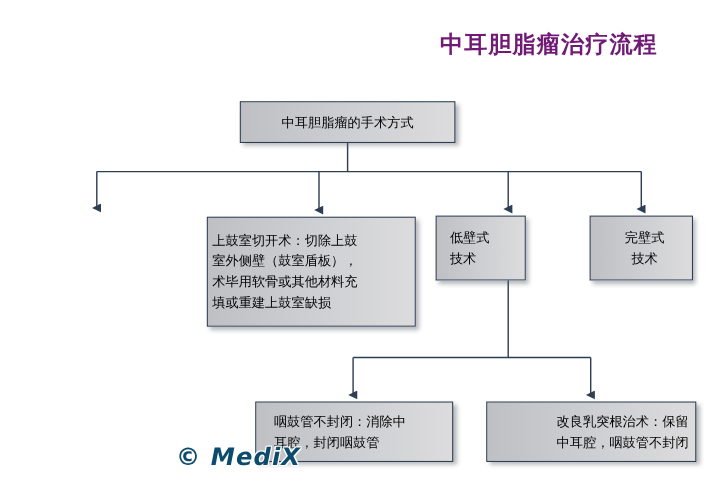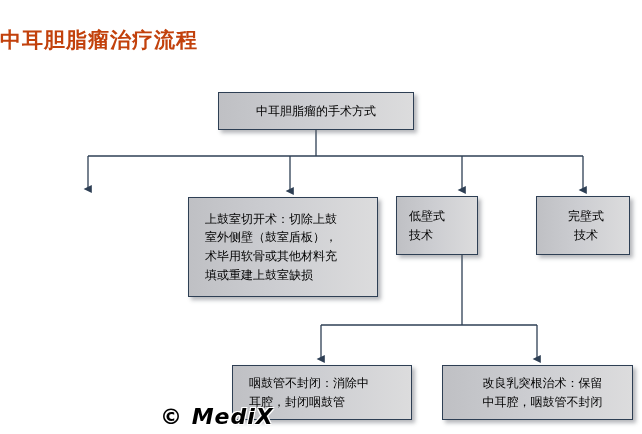--- a/index.html
+++ b/index.html
@@ -13,24 +13,24 @@
     height: 434px;
     background: #ffffff;
     overflow: hidden;
     font-family: "DejaVu Sans", "Liberation Sans", sans-serif;
   }
   #title {
     position: absolute;
     left: 0;
     top: 26px;
     width: 598px;
-    text-align: left;
+    text-align: right;
     font-size: 21px;
     font-weight: bold;
-    color: #c2410c;
+    color: #701a75;
     letter-spacing: 1px;
     font-family: "DejaVu Sans", "Liberation Sans", sans-serif;
   }
   #connectors {
     position: absolute;
     left: 0;
     top: 0;
     width: 642px;
     height: 434px;
   }
@@ -72,21 +72,21 @@
     padding-right: 8px;
   }
   #node-bondy .txt { text-align: left; }
   #node-attico {
     left: 188px;
     top: 197px;
     width: 190px;
     height: 100px;
     text-align: left;
     justify-content: flex-start;
-    padding-left: 16px;
+    padding-left: 4px;
     padding-right: 8px;
   }
   #node-attico .txt { text-align: left; }
   #node-lowwall {
     left: 396px;
     top: 196px;
     width: 82px;
     height: 59px;
     text-align: left;
     justify-content: flex-start;
@@ -117,29 +117,29 @@
   #node-modradical {
     left: 442px;
     top: 365px;
     width: 191px;
     height: 55px;
     text-align: left;
     justify-content: flex-start;
     padding-left: 16px;
     padding-right: 6px;
   }
-  #node-modradical .txt { text-align: center; }
+  #node-modradical .txt { text-align: right; }
   #watermark {
     position: absolute;
     left: 160px;
     top: 404px;
     font-size: 22px;
     font-weight: bold;
     font-style: italic;
-    color: #000000;
+    color: #0c4a6e;
     letter-spacing: 1px;
     text-shadow:
        1px  1px 0 #ffffff,
       -1px -1px 0 #ffffff,
        1px -1px 0 #ffffff,
       -1px  1px 0 #ffffff;
     font-family: "DejaVu Sans", "Liberation Sans", sans-serif;
     white-space: nowrap;
   }
 </style>

